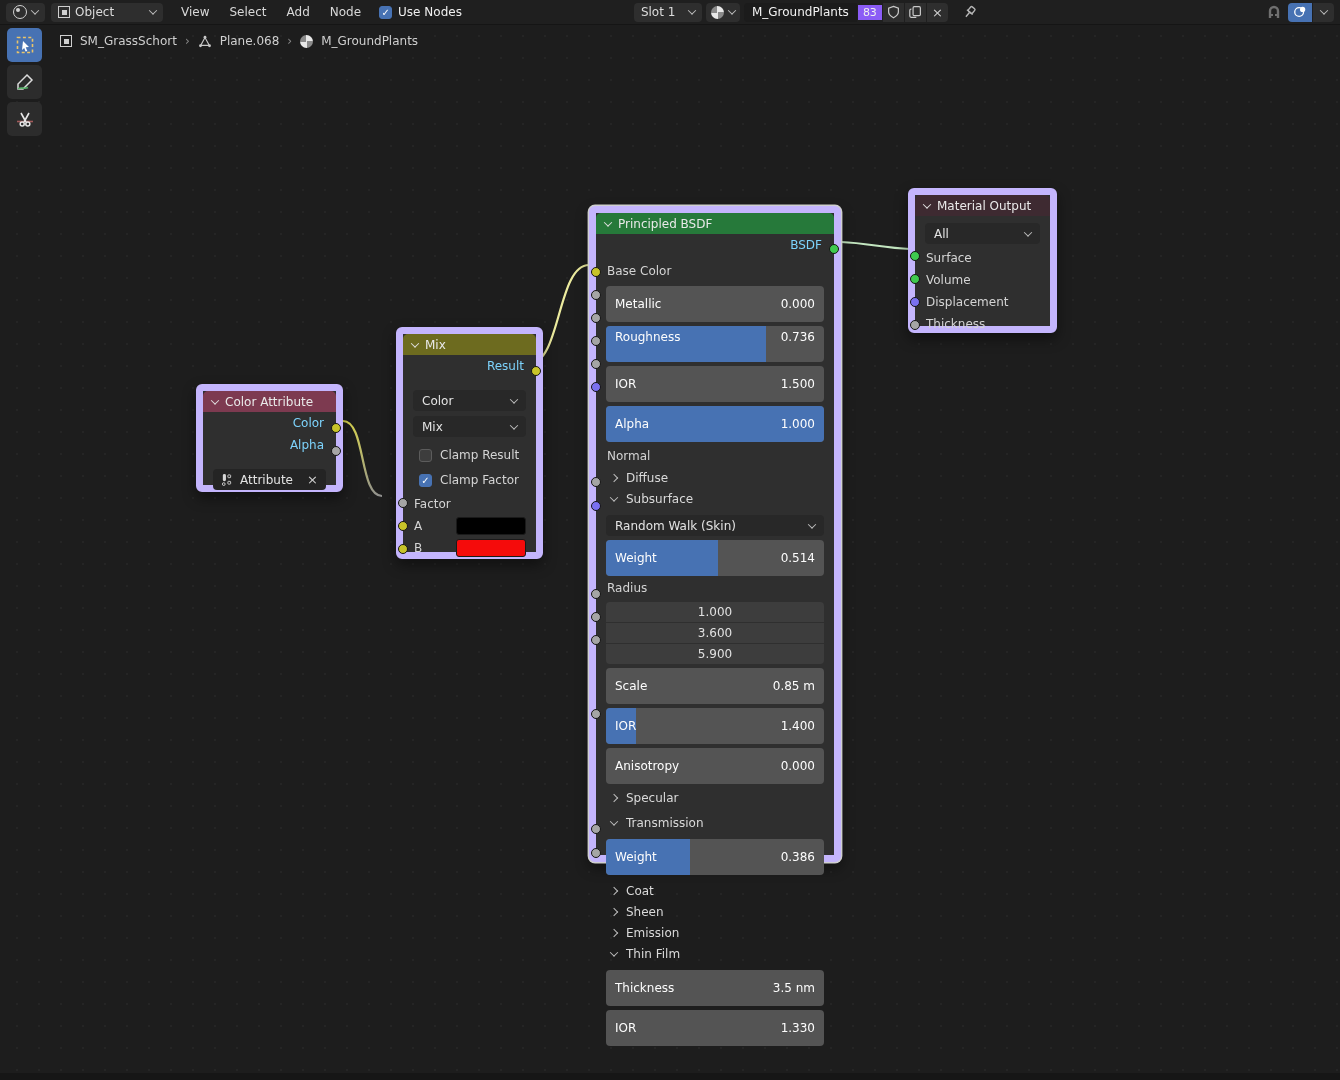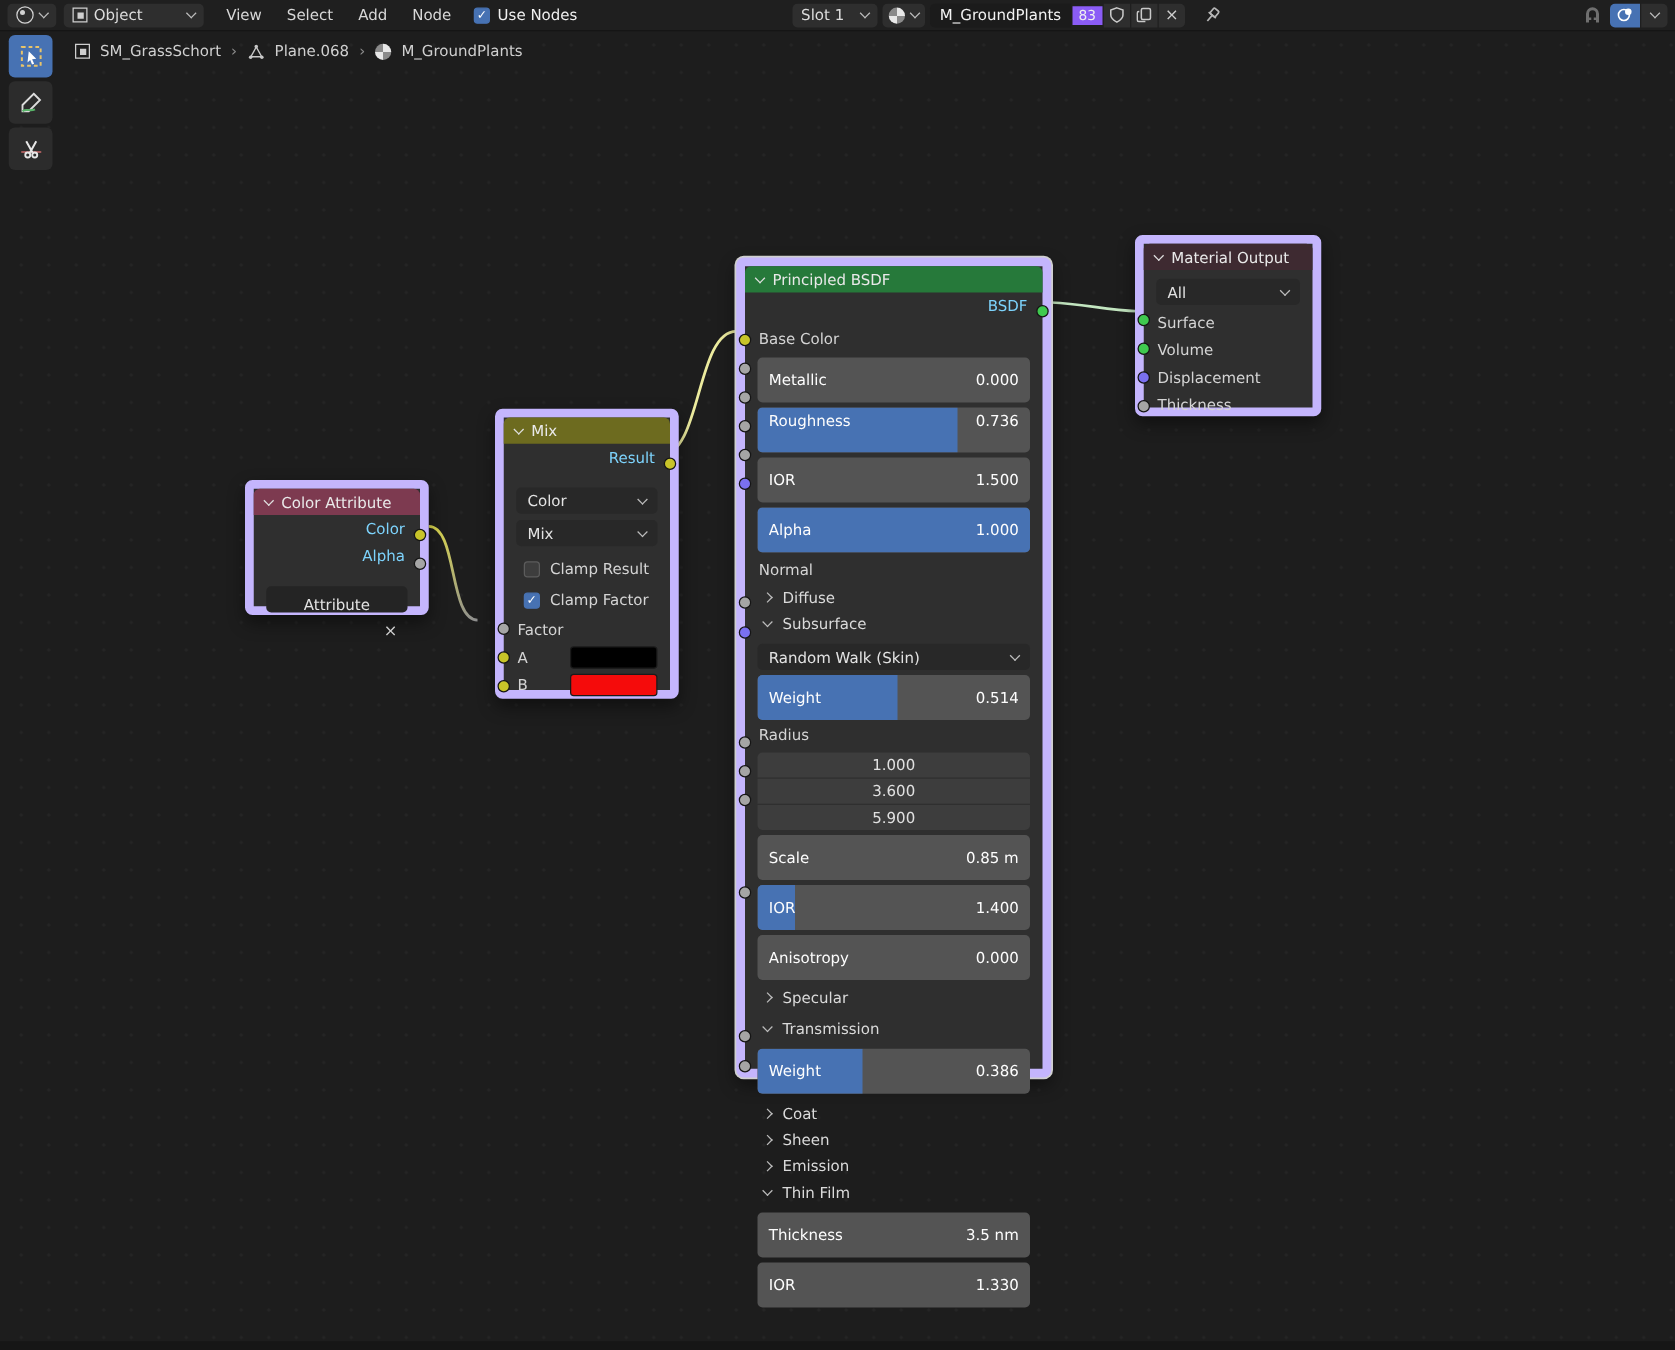--- a/index.html
+++ b/index.html
@@ -65,21 +65,21 @@
   .slider span { position:relative; z-index:1; }
   .dd { height:21px; margin:0 10px; background:#282828; border-radius:4px; display:flex; align-items:center;
     justify-content:space-between; padding:0 9px; color:#e3e3e3; }
   .panel { height:21px; display:flex; align-items:center; gap:9px; padding-left:15px; color:#dadada; }
   .cbrow { display:flex; align-items:center; gap:8px; padding-left:16px; color:#d4d4d4; }
   .flatval { height:20px; margin:0 10px; background:#3d3d3d; display:flex; align-items:center; justify-content:center; color:#e0e0e0; }
   .flatval.first { border-radius:4px 4px 0 0; margin-bottom:1px; }
   .flatval.mid { margin-bottom:1px; }
   .flatval.last { border-radius:0 0 4px 4px; }
   .swatch { width:70px; height:18px; border-radius:3px; border:1px solid #1a1a1a; margin-left:auto; margin-right:10px; }
-  .attr-field { height:21px; margin:0 10px; background:#242424; border-radius:4px; display:flex; align-items:center; gap:8px; padding:0 8px; color:#e3e3e3;flex-direction:column; }
+  .attr-field { height:21px; margin:0 10px; background:#242424; border-radius:4px; display:flex; align-items:center; gap:8px; padding:0 8px; color:#e3e3e3; }
   .statusbar { position:absolute; left:0; bottom:0; width:1340px; height:7px; background:#161616; z-index:25; }
   .xglyph { color:#cfcfcf; font-size:13px; line-height:1; }
 </style>
 </head>
 <body>
 
 <div class="canvas"></div>
 
 <svg class="wires" width="1340" height="1080">
   <defs>

